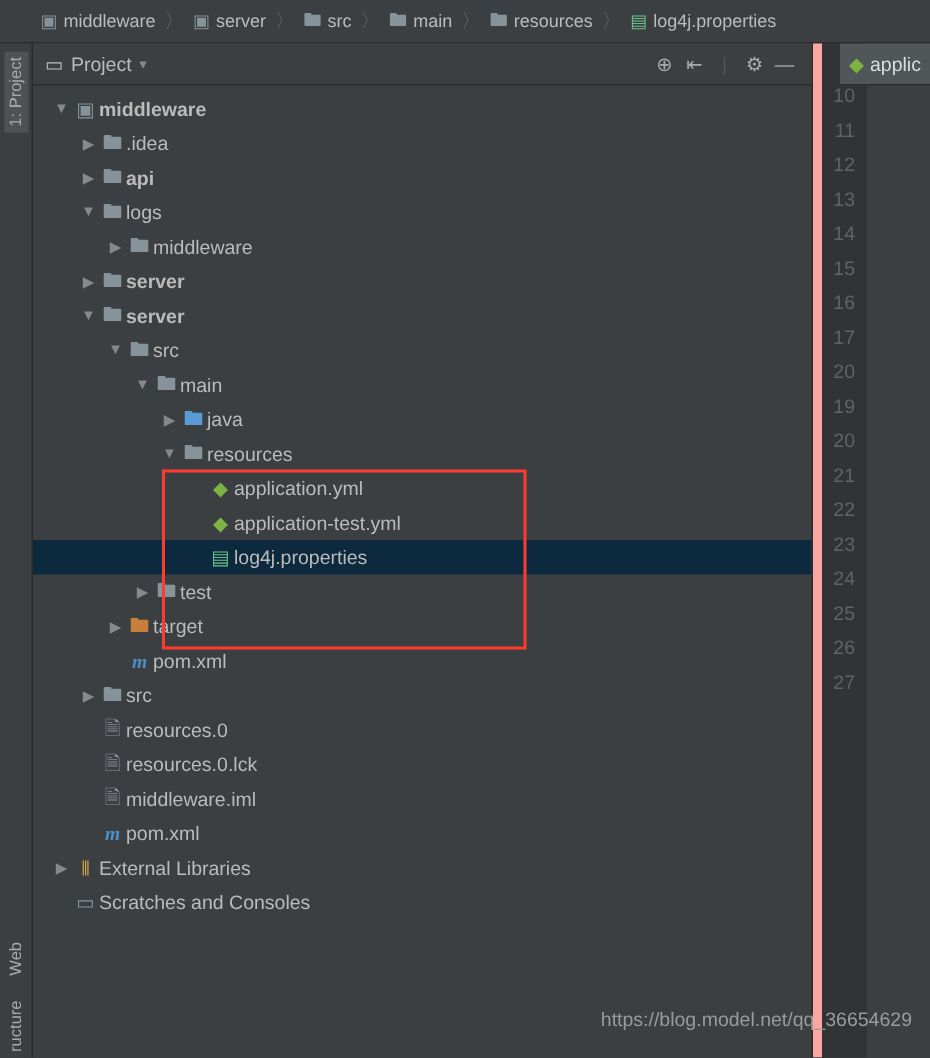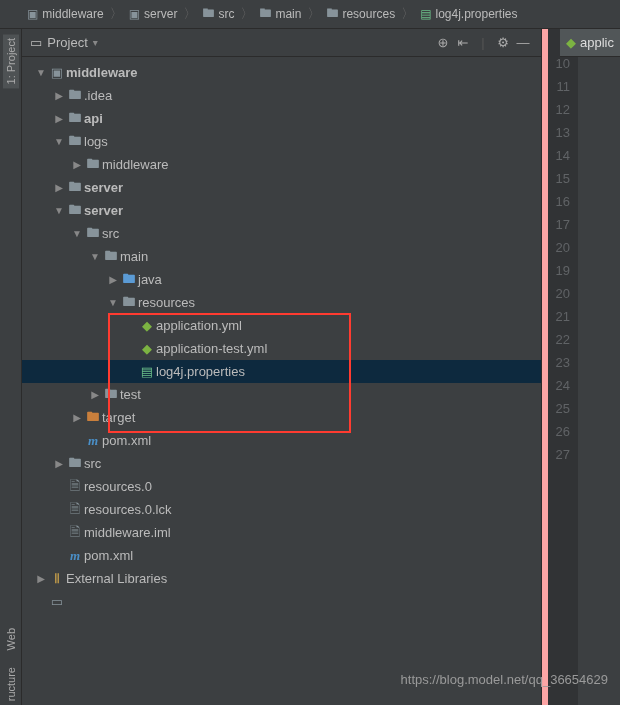--- a/index.html
+++ b/index.html
@@ -244,20 +244,21 @@
         <div class="tree-row">
           <span class="indent" style="width: 12px;"></span>
           <span class="arrow">▶</span>
           <span class="icon i-lib">⫴</span>
           <span class="label">External Libraries</span>
         </div>
         <div class="tree-row">
           <span class="indent" style="width: 12px;"></span>
           <span class="arrow"></span>
           <span class="icon i-scratch">▭</span>
+          <span class="label">Scratches and Consoles</span>
         </div>
       </div>
   </div>
 
   <div class="gutter" id="gutter">
       <div class="line">10</div>
       <div class="line">11</div>
       <div class="line">12</div>
       <div class="line">13</div>
       <div class="line">14</div>

